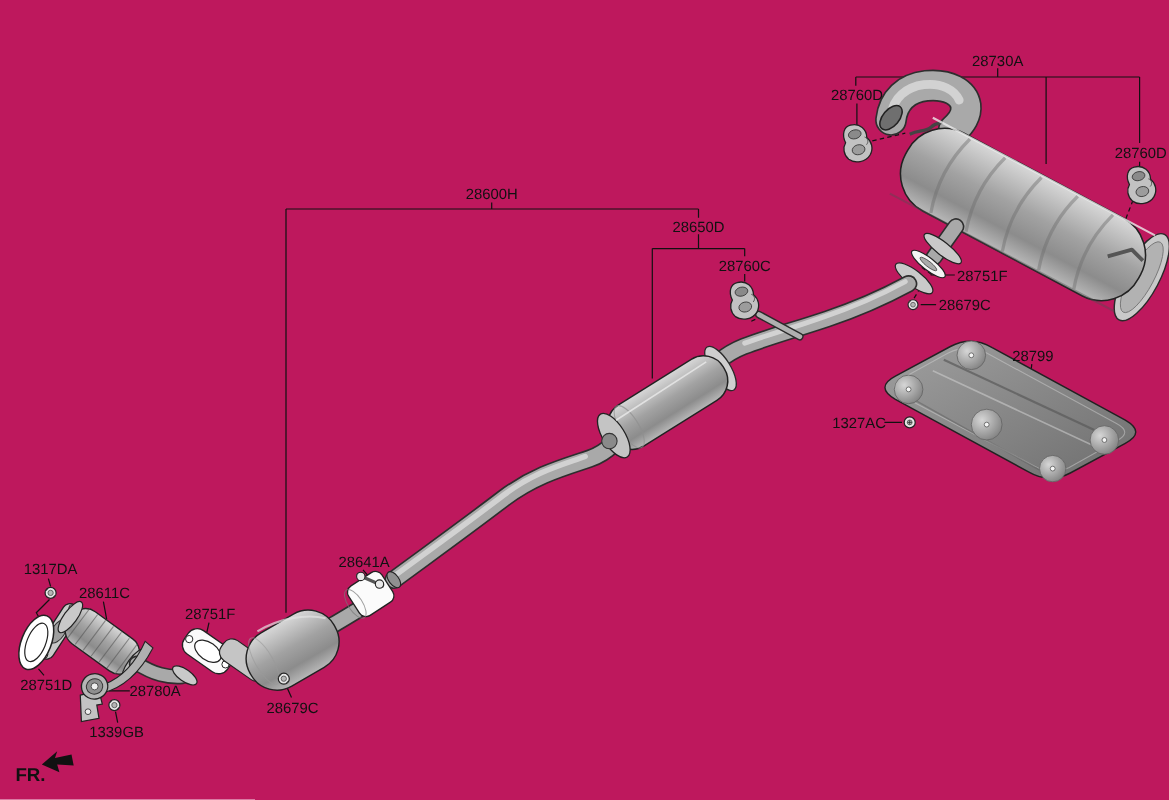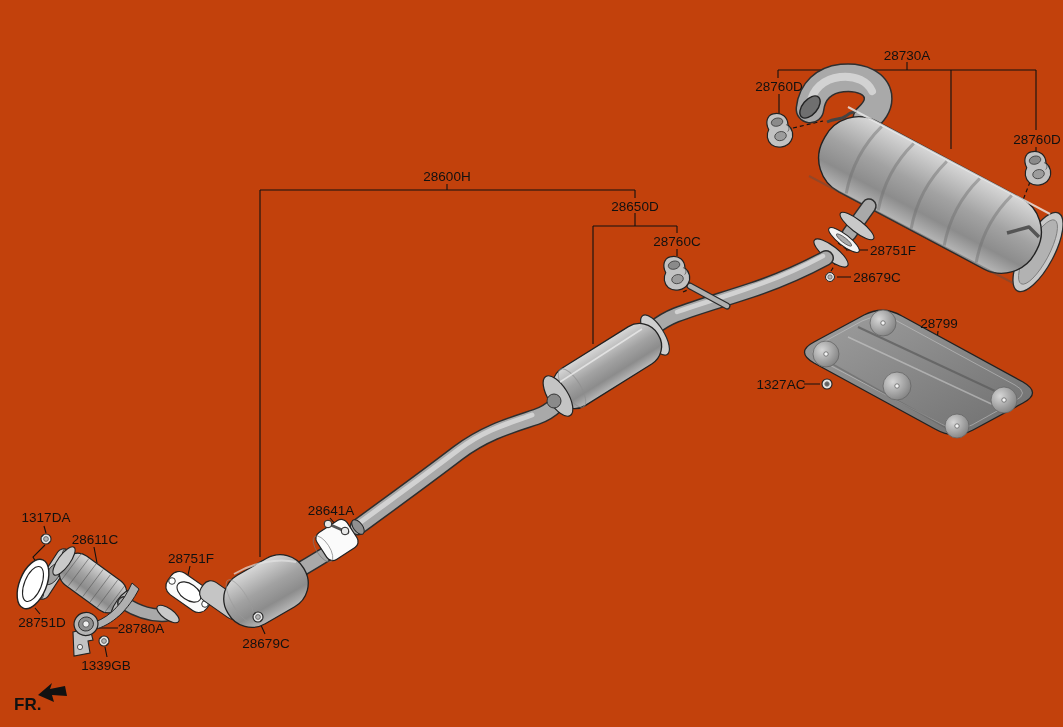--- a/index.html
+++ b/index.html
@@ -1,16 +1,16 @@
 <!DOCTYPE html>
 <html><head>
 <meta charset="utf-8">
 <style>
   html,body{margin:0;padding:0;background:#ffffff;}
-  .stage{position:relative;width:1063px;height:727px;background:#c2410c;overflow:hidden;
+  .stage{position:relative;width:1063px;height:727px;background:#be185d;overflow:hidden;
          font-family:"Liberation Sans",sans-serif;}
   svg{position:absolute;left:0;top:0;}
   .lbl{font:13.5px "Liberation Sans",sans-serif;fill:#111;}
   .fr{font:bold 17px "Liberation Sans",sans-serif;fill:#111;}
   .ln{stroke:#111;stroke-width:1.1;fill:none;}
   .dash{stroke:#111;stroke-width:1.1;fill:none;stroke-dasharray:4 3;}
   .po{fill:none;stroke:#2e2e2e;stroke-linecap:round;}
   .pf{fill:none;stroke:#a9a9a9;stroke-linecap:round;}
   .ph{fill:none;stroke:#d9d9d9;stroke-linecap:round;opacity:.85;}
 </style>

